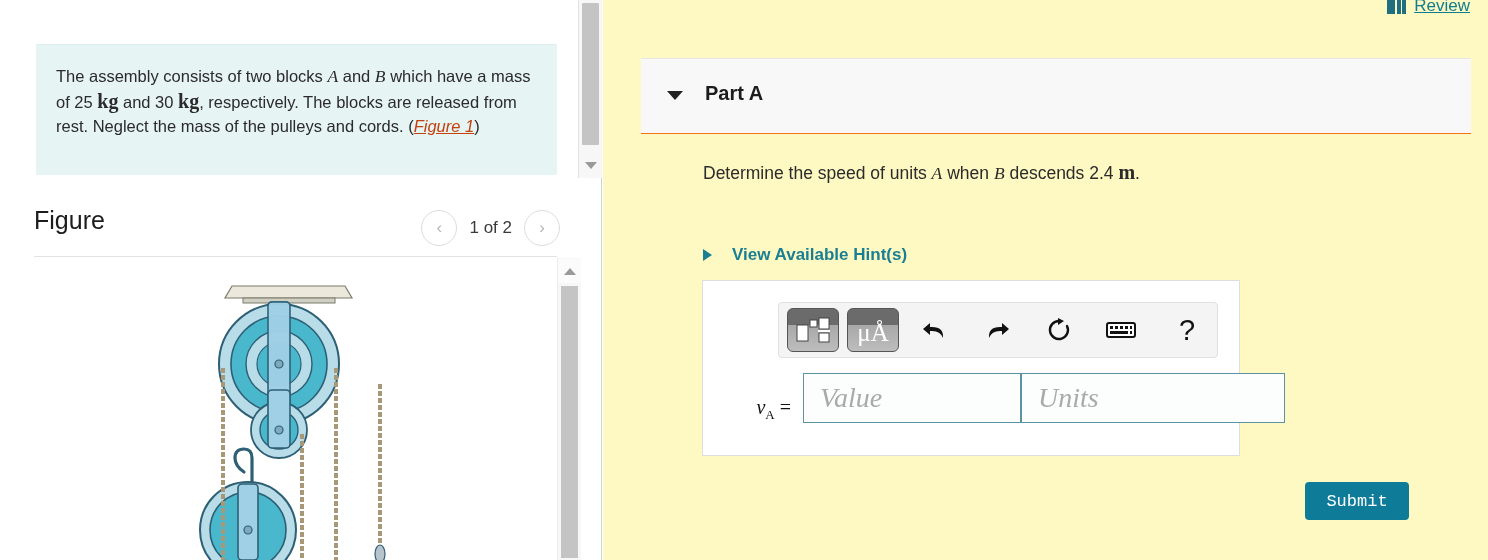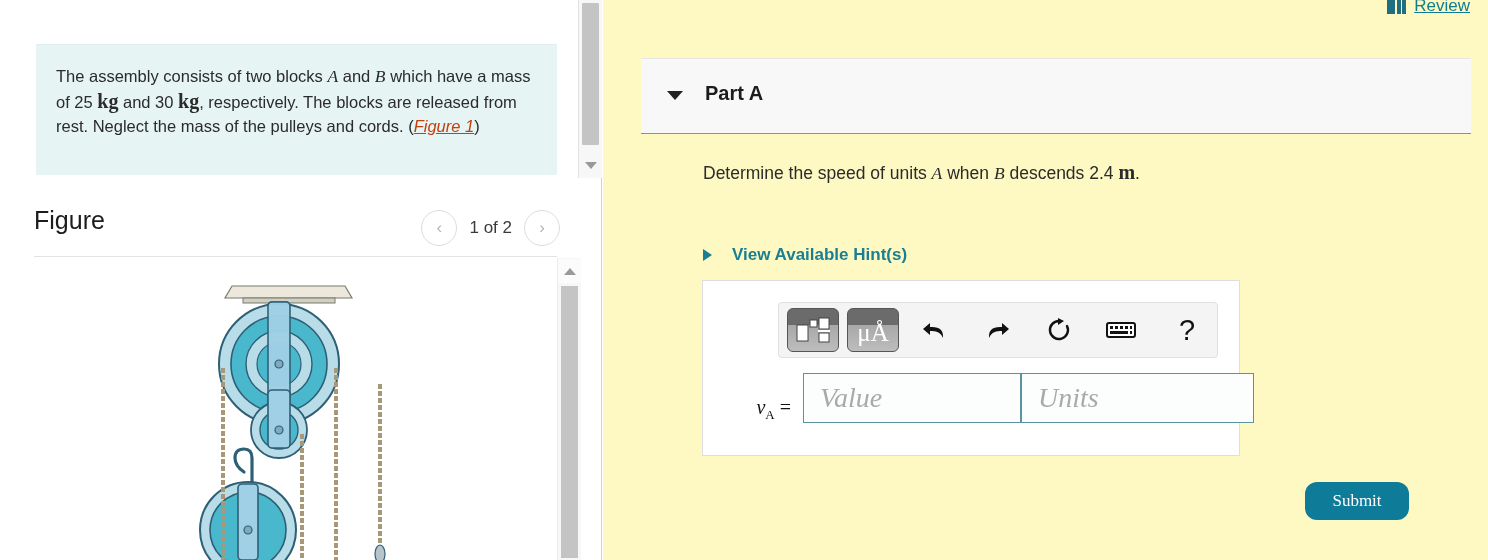--- a/index.html
+++ b/index.html
@@ -193,31 +193,31 @@
     width: 74px; text-align: right; padding-right: 12px;
     font-family: "Liberation Serif", serif; font-size: 20px; color: #111;
   }
   .ans-label sub { font-size: 13px; }
   .field {
     height: 50px; border: 1px solid #5b93a0; background: #fcfdfd;
     display: flex; align-items: center; padding-left: 16px;
     box-sizing: border-box; cursor: text;
   }
   .field-value { width: 218px; }
-  .field-units { width: 233px; border-left: 1px solid #5b93a0; }
+  .field-units { width: 264px; border-left: 1px solid #5b93a0; }
   .placeholder {
     font-family: "Liberation Serif", serif; font-style: italic;
     font-size: 28px; color: #a9a9a9;
   }
 
   .submit-btn {
     position: absolute; left: 702px; top: 482px;
     width: 104px; height: 38px;
-    background: #0e7b99; border: none; border-radius: 12px;
-    color: #fff; font-size: 17px; font-family: Liberation Serif, serif;
+    background: #0e7b99; border: none; border-radius: 4px;
+    color: #fff; font-size: 17px; font-family: Liberation Mono, monospace;
     cursor: pointer;
   }
 
   
   .fig-svg { position: absolute; left: 0; top: 0; }
 </style>
 </head>
 <body>
 
 <div class="page">

